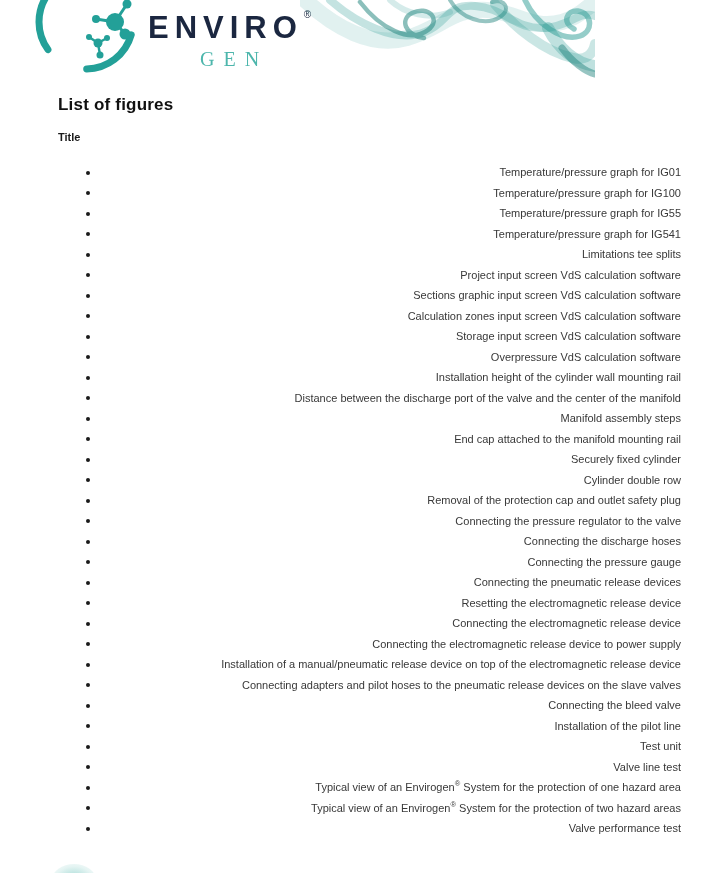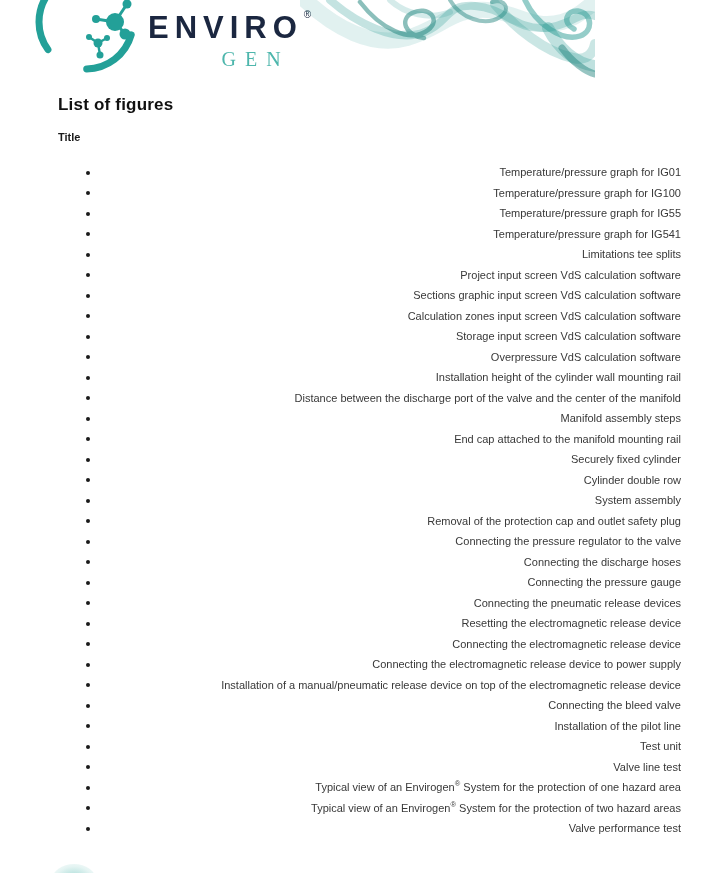--- a/index.html
+++ b/index.html
@@ -5,21 +5,21 @@
   html,body{margin:0;padding:0;}
   body{
     width:721px;height:873px;
     background:#ffffff;
     overflow:hidden;
     position:relative;
     font-family:"Liberation Sans", sans-serif;
     color:#3a3a3a;
   }
   
-  .header{position:relative;width:595px;height:86px;text-align:center;}
+  .header{position:relative;width:595px;height:86px;}
   .logo{position:absolute;left:30px;top:0;display:flex;align-items:flex-start;}
   .logo-icon{position:relative;top:-14px;}
   .logo-text{margin-left:6px;margin-top:12px;line-height:1;}
   .brand-row{display:flex;align-items:flex-start;}
   .brand{
     font-size:31px;font-weight:bold;letter-spacing:6px;
     color:#1b2740;
   }
   .brand-reg{font-size:10px;color:#1b2740;margin-top:-2px;margin-left:1px;}
   .brand-sub{
@@ -133,30 +133,30 @@
       <li><span>Sections graphic input screen VdS calculation software</span></li>
       <li><span>Calculation zones input screen VdS calculation software</span></li>
       <li><span>Storage input screen VdS calculation software</span></li>
       <li><span>Overpressure VdS calculation software</span></li>
       <li><span>Installation height of the cylinder wall mounting rail</span></li>
       <li><span>Distance between the discharge port of the valve and the center of the manifold</span></li>
       <li><span>Manifold assembly steps</span></li>
       <li><span>End cap attached to the manifold mounting rail</span></li>
       <li><span>Securely fixed cylinder</span></li>
       <li><span>Cylinder double row</span></li>
-      <li><span>System assembly</span></li>
       <li><span>Removal of the protection cap and outlet safety plug</span></li>
       <li><span>Connecting the pressure regulator to the valve</span></li>
       <li><span>Connecting the discharge hoses</span></li>
       <li><span>Connecting the pressure gauge</span></li>
       <li><span>Connecting the pneumatic release devices</span></li>
       <li><span>Resetting the electromagnetic release device</span></li>
       <li><span>Connecting the electromagnetic release device</span></li>
       <li><span>Connecting the electromagnetic release device to power supply</span></li>
       <li><span>Installation of a manual/pneumatic release device on top of the electromagnetic release device</span></li>
+      <li><span>Connecting adapters and pilot hoses to the pneumatic release devices on the slave valves</span></li>
       <li><span>Connecting the bleed valve</span></li>
       <li><span>Installation of the pilot line</span></li>
       <li><span>Test unit</span></li>
       <li><span>Valve line test</span></li>
       <li><span>Typical view of an Envirogen</span><sup>®</sup><span> System for the protection of one hazard area</span></li>
       <li><span>Typical view of an Envirogen</span><sup>®</sup><span> System for the protection of two hazard areas</span></li>
       <li><span>Valve performance test</span></li>
     </ul>
 </div>
 

